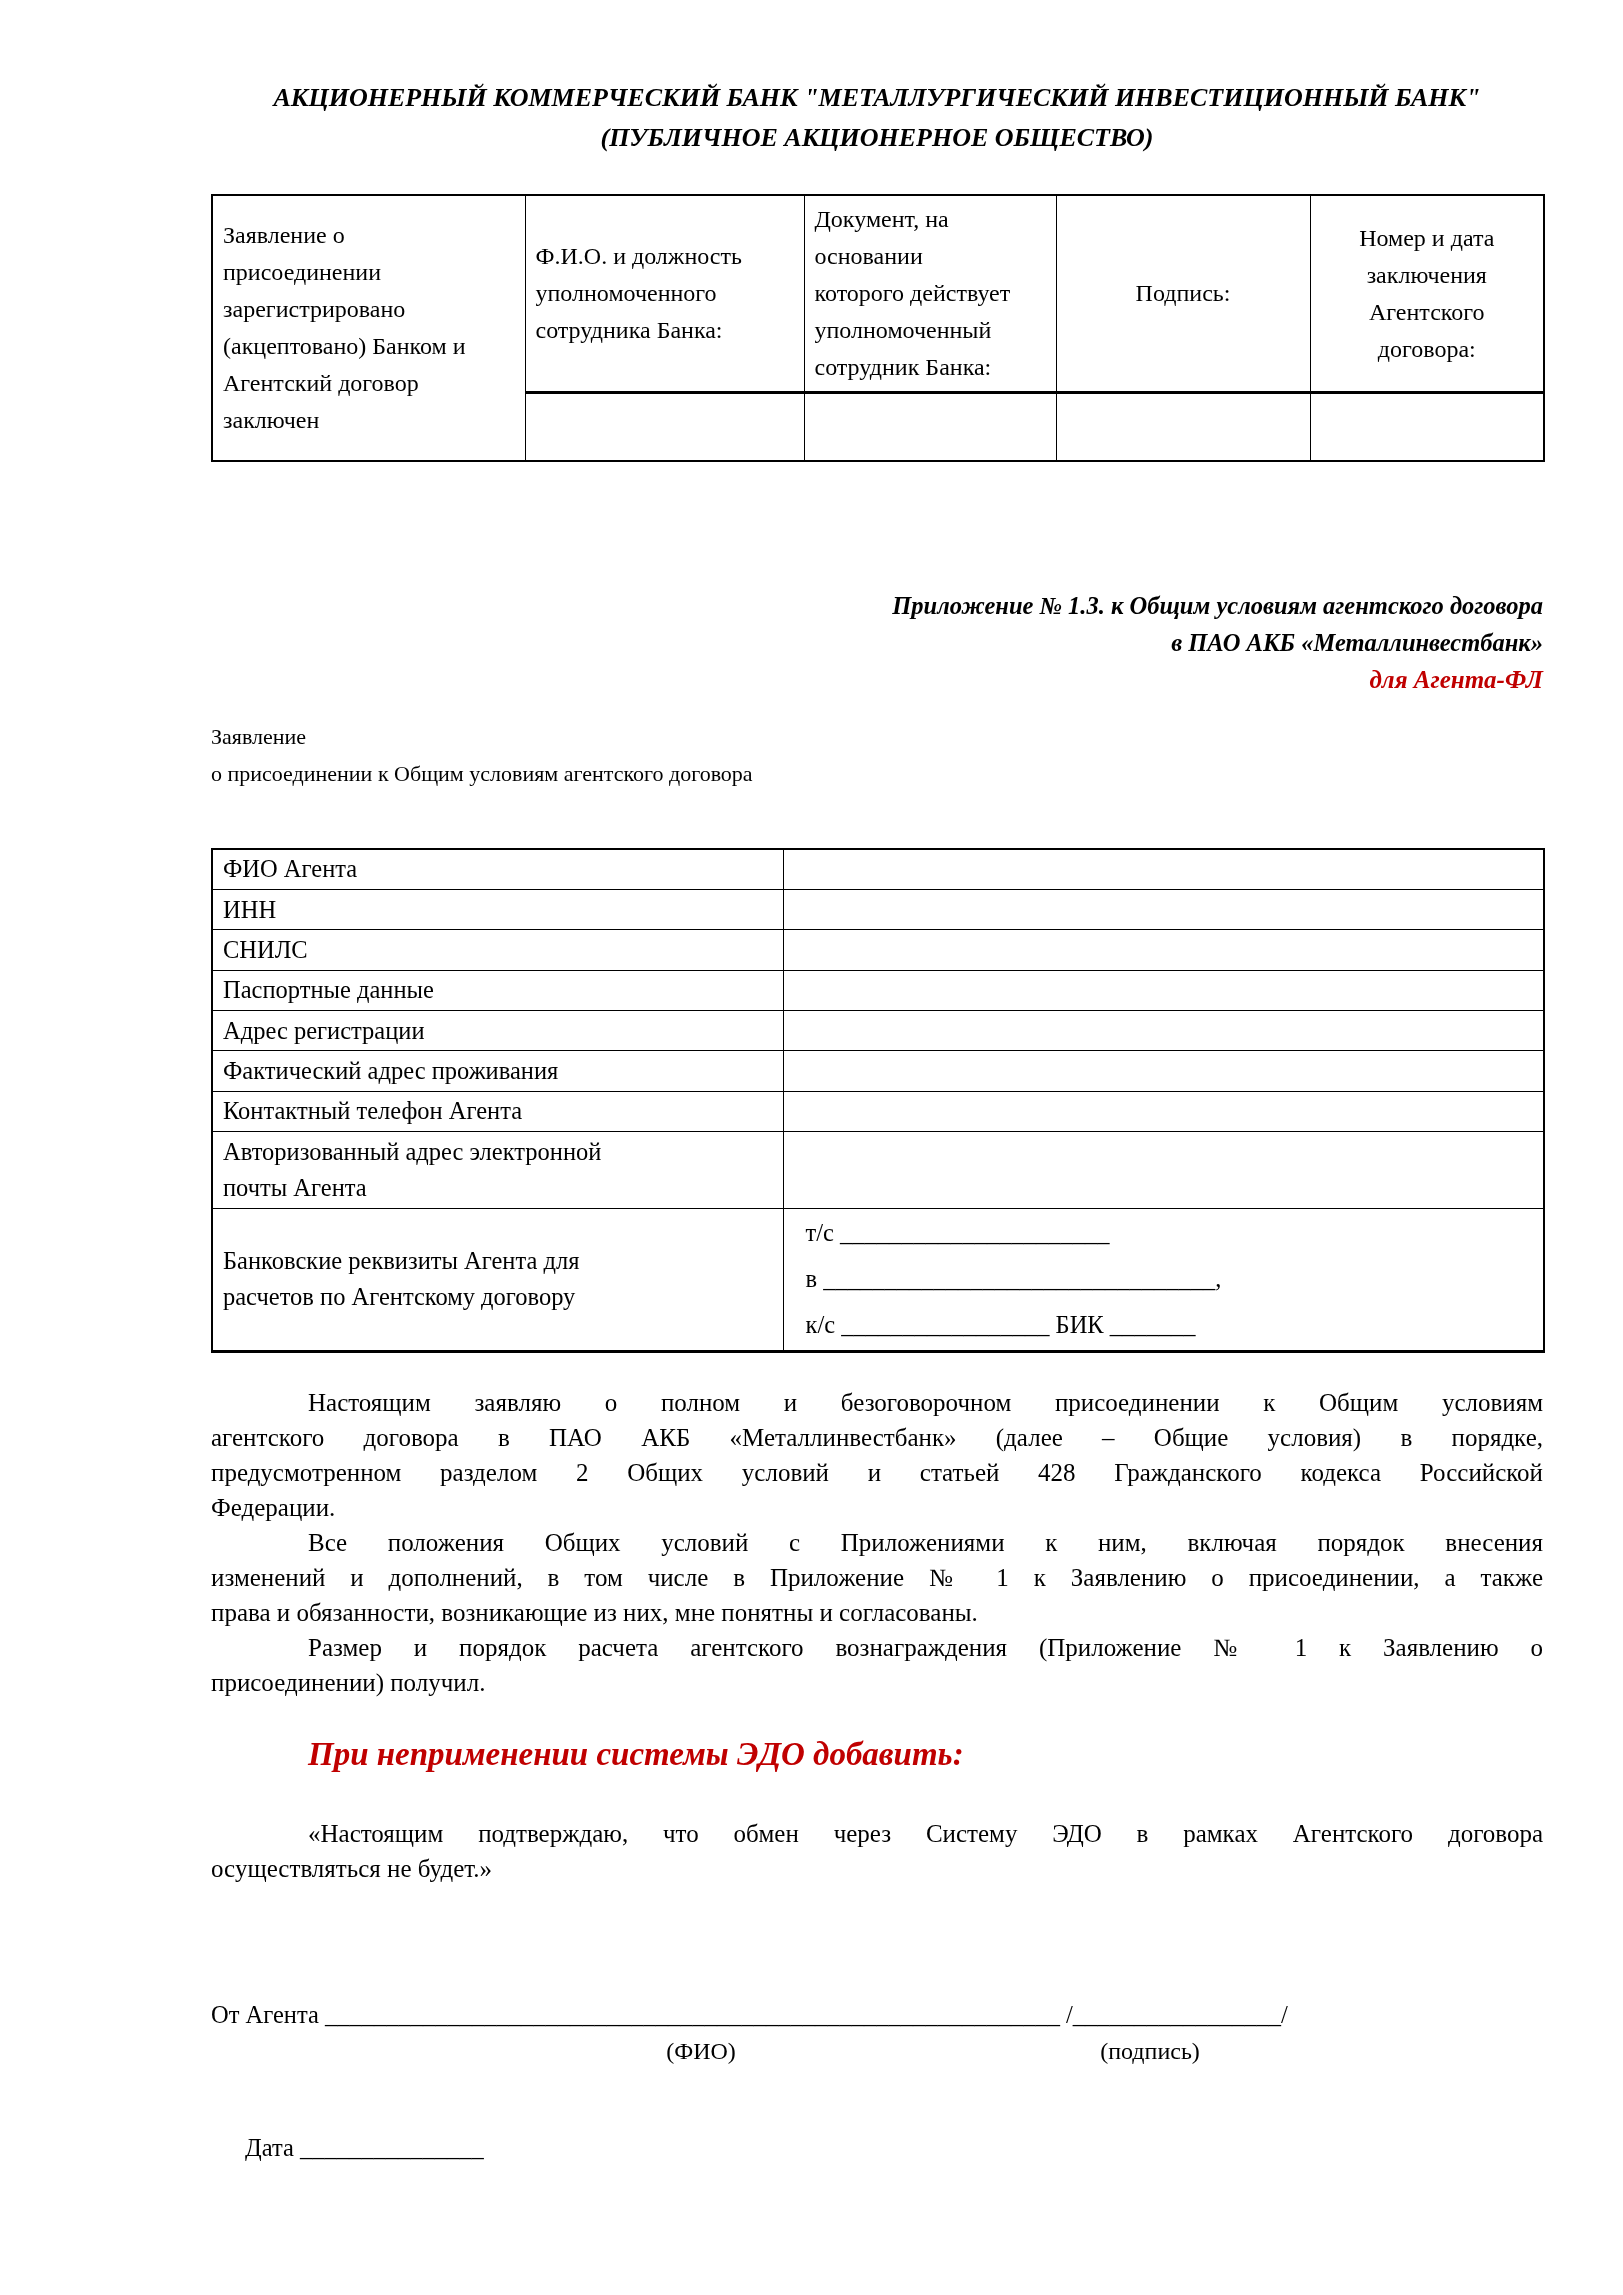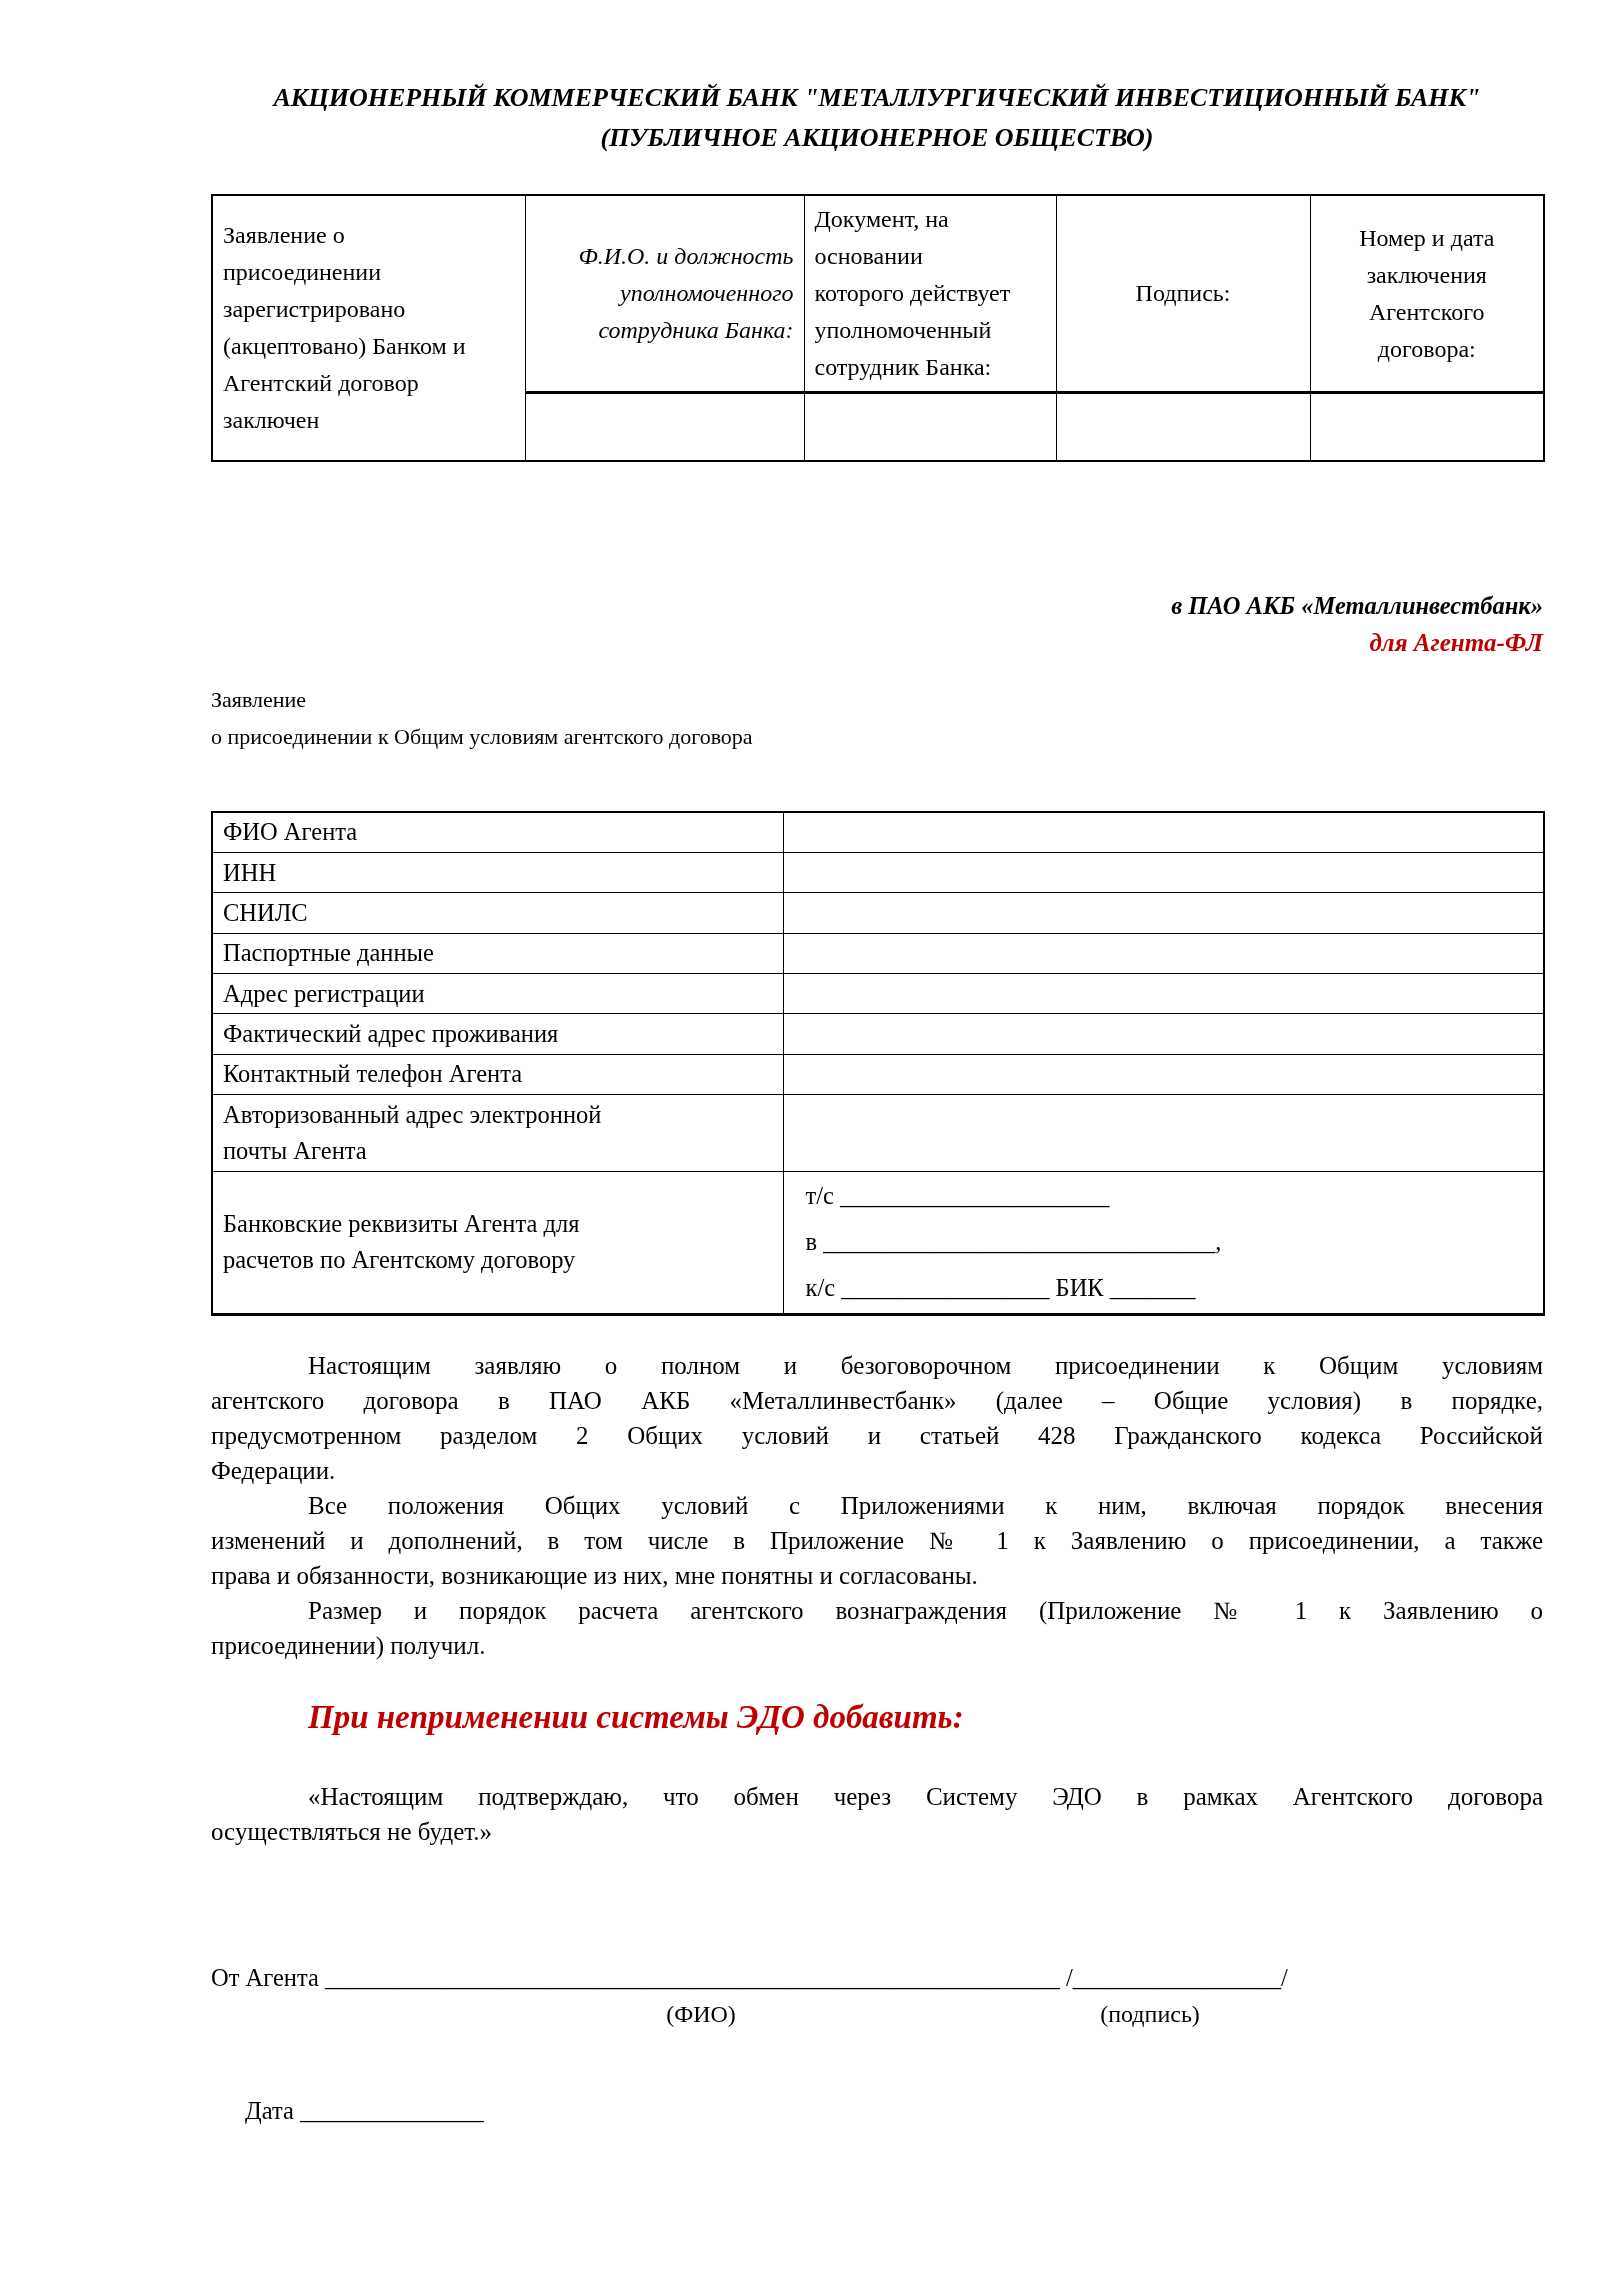--- a/index.html
+++ b/index.html
@@ -11,21 +11,21 @@
   }
   
   .doc-header{ text-align:center; font-weight:bold; font-style:italic;
     font-size:26px; line-height:40px; }
   
   table{ border-collapse:collapse; }
   .reg-table{ width:1332px; table-layout:fixed; margin-top:36px; border:2.5px solid #000; }
   .reg-table td{ border:1.7px solid #000; box-sizing:border-box;
     font-size:24px; line-height:37px; padding:5px 10px; vertical-align:middle; }
   .reg-table .c1{ text-align:left;  white-space:pre-line; height:226px; }
-  .reg-table .c2{ text-align:right; white-space:pre-line;font-style:italic; }
+  .reg-table .c2{ text-align:left; white-space:pre-line; }
   .reg-table .c3{ text-align:left;  white-space:pre-line; }
   .reg-table .c4{ text-align:center; }
   .reg-table .c5{ text-align:center; white-space:pre-line; }
   .reg-table .sep{ border-top:3.4px solid #000; height:68px; }
   
   .annex{ margin-top:125px; text-align:right; font-weight:bold; font-style:italic;
     font-size:24.5px; line-height:37px; }
   .annex-red{ color:var(--red); font-size:25px; }
   
   .doc-title{ margin-top:20px; text-align:left; font-size:22px; line-height:37px; }
@@ -99,20 +99,21 @@
       <tr>
         <td class="sep"></td>
         <td class="sep"></td>
         <td class="sep"></td>
         <td class="sep"></td>
       </tr>
     </tbody>
   </table>
 
   <div class="annex">
+    <div>Приложение № 1.3. к Общим условиям агентского договора</div>
     <div>в ПАО АКБ «Металлинвестбанк»</div>
     <div class="annex-red">для Агента-ФЛ</div>
   </div>
 
   <div class="doc-title">
     <div>Заявление</div>
     <div>о присоединении к Общим условиям агентского договора</div>
   </div>
 
   <table class="agent-table">

